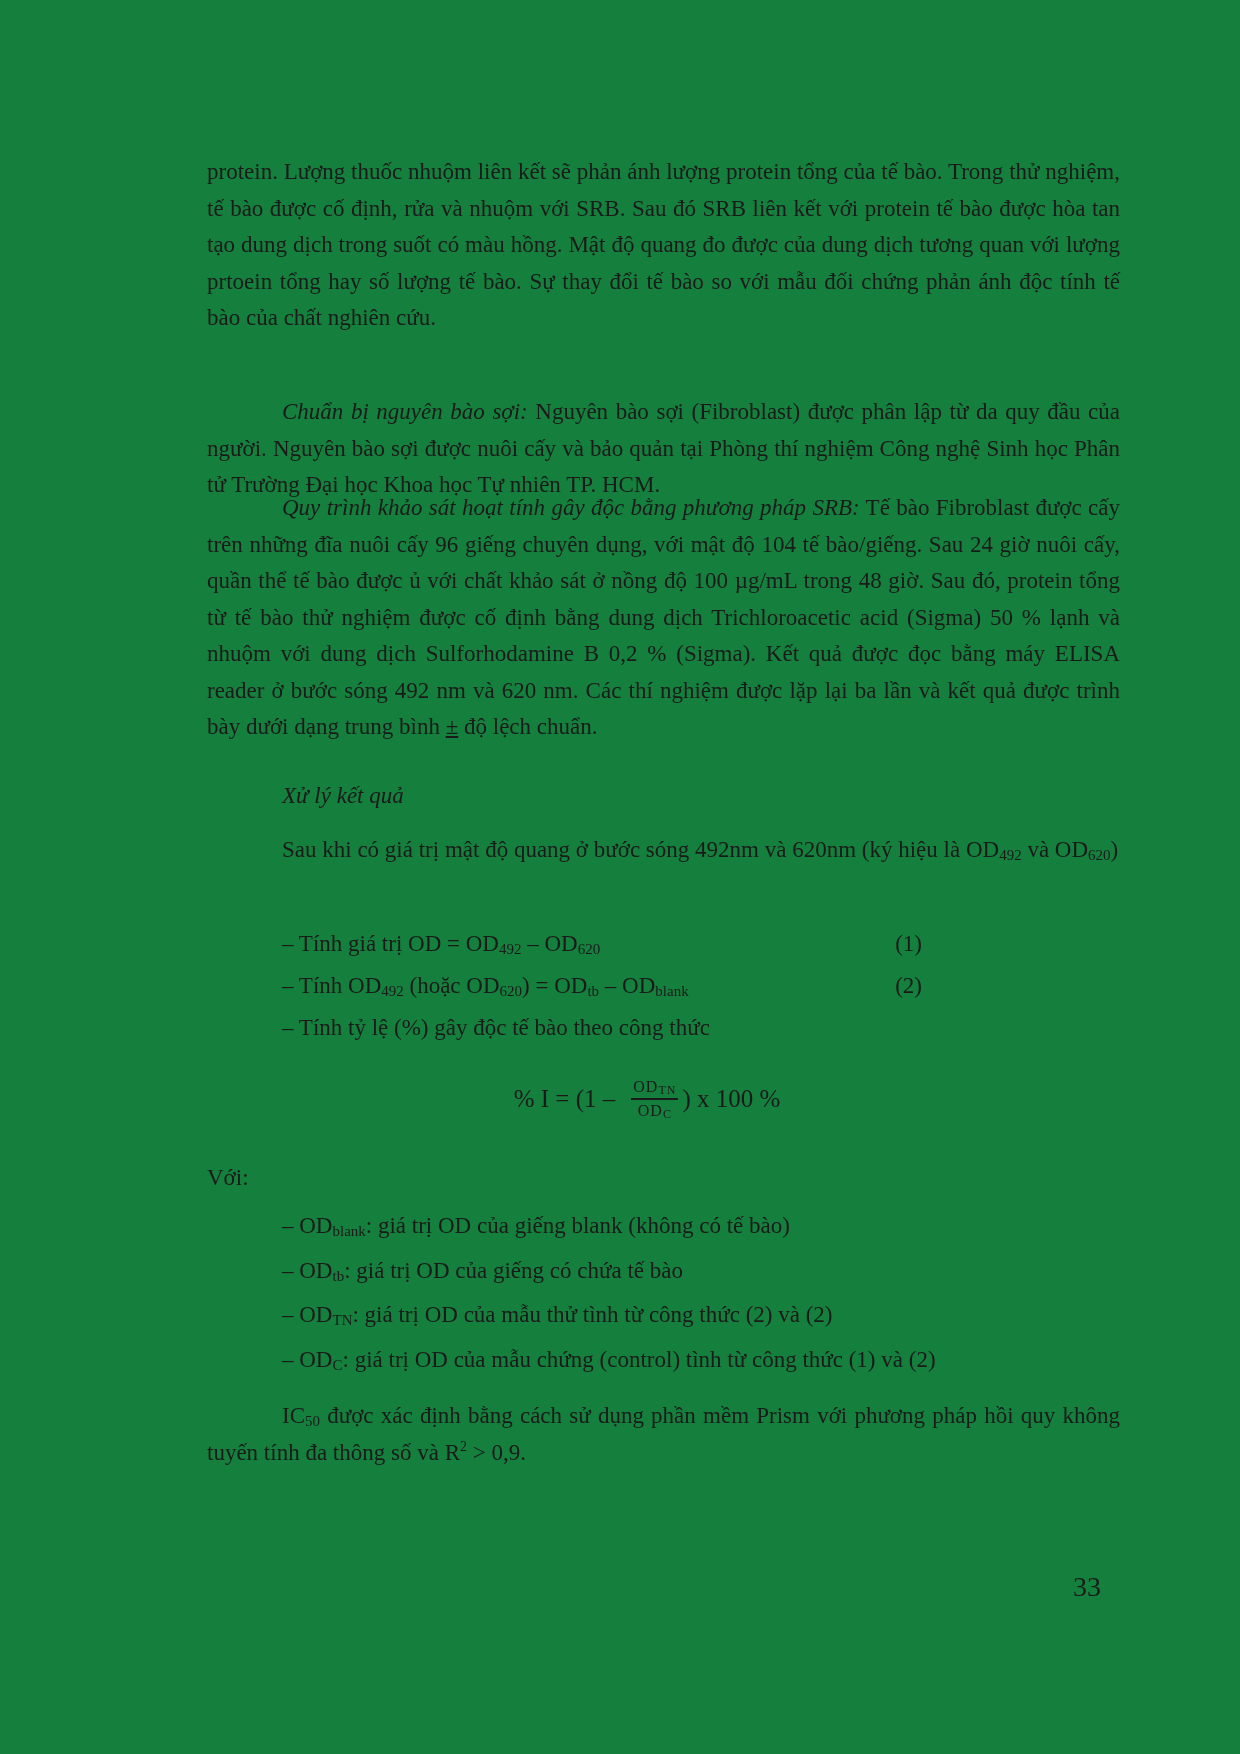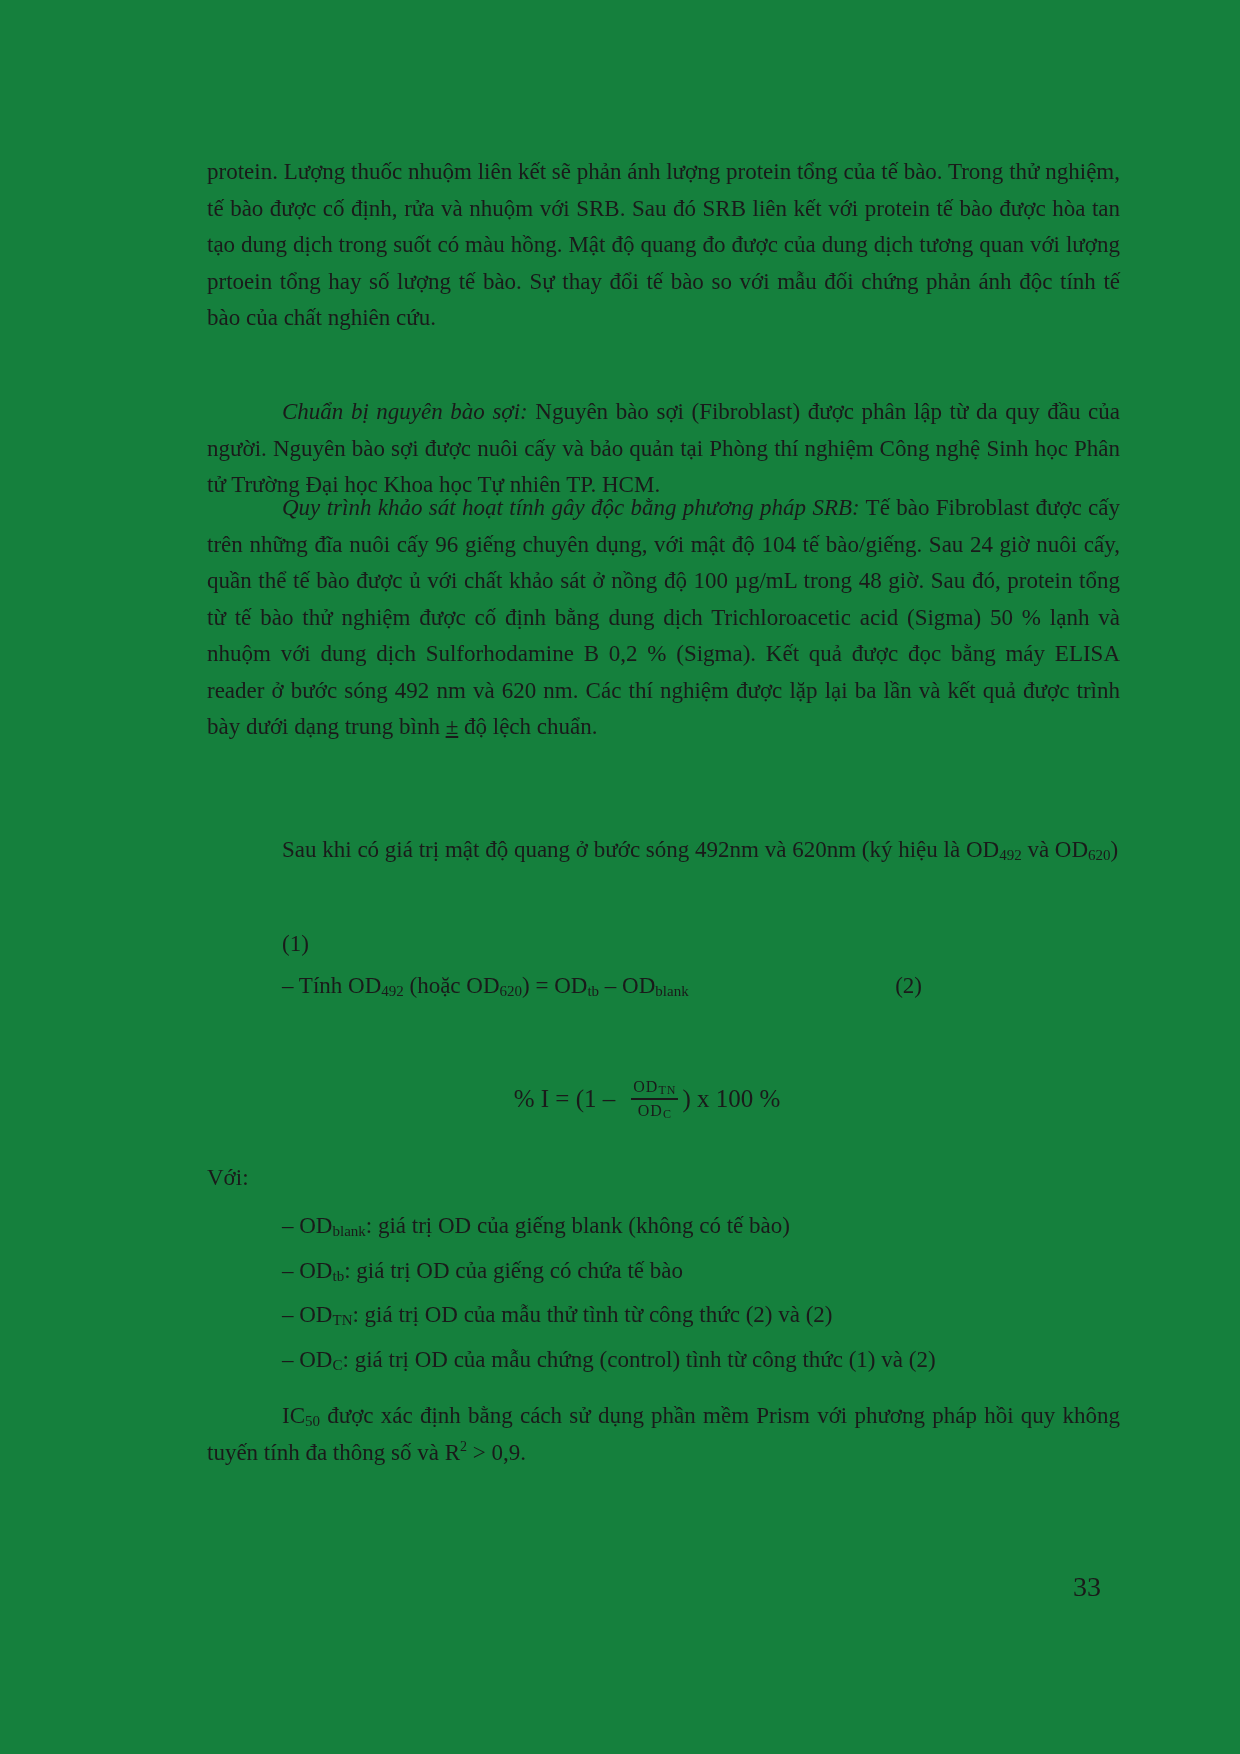--- a/index.html
+++ b/index.html
@@ -49,30 +49,35 @@
 <body>
 
 <div class="page">
 
   <p class="body-text para p1">protein. Lượng thuốc nhuộm liên kết sẽ phản ánh lượng protein tổng của tế bào. Trong thử nghiệm, tế bào được cố định, rửa và nhuộm với SRB. Sau đó SRB liên kết với protein tế bào được hòa tan tạo dung dịch trong suốt có màu hồng. Mật độ quang đo được của dung dịch tương quan với lượng prtoein tổng hay số lượng tế bào. Sự thay đổi tế bào so với mẫu đối chứng phản ánh độc tính tế bào của chất nghiên cứu.</p>
 
   <p class="body-text para indent p2"><span class="it">Chuẩn bị nguyên bào sợi:</span><span> Nguyên bào sợi (Fibroblast) được phân lập từ da quy đầu của người. Nguyên bào sợi được nuôi cấy và bảo quản tại Phòng thí nghiệm Công nghệ Sinh học Phân tử Trường Đại học Khoa học Tự nhiên TP. HCM.</span></p>
 
   <p class="body-text para indent p3"><span class="it">Quy trình khảo sát hoạt tính gây độc bằng phương pháp SRB:</span><span> Tế bào Fibroblast được cấy trên những đĩa nuôi cấy 96 giếng chuyên dụng, với mật độ 104 tế bào/giếng. Sau 24 giờ nuôi cấy, quần thể tế bào được ủ với chất khảo sát ở nồng độ 100 µg/mL trong 48 giờ. Sau đó, protein tổng từ tế bào thử nghiệm được cố định bằng dung dịch Trichloroacetic acid (Sigma) 50 % lạnh và nhuộm với dung dịch Sulforhodamine B 0,2 % (Sigma). Kết quả được đọc bằng máy ELISA reader ở bước sóng 492 nm và 620 nm. Các thí nghiệm được lặp lại ba lần và kết quả được trình bày dưới dạng trung bình </span><span style="text-decoration: underline;">±</span><span> độ lệch chuẩn.</span></p>
 
+  <p class="body-text para indent p4 it">Xử lý kết quả</p>
 
   <p class="body-text para indent p5"><span>Sau khi có giá trị mật độ quang ở bước sóng 492nm và 620nm (ký hiệu là </span><span>OD</span><sub>492</sub><span> và </span><span>OD</span><sub>620</sub><span>)</span></p>
 
   <div class="list1 l1">
     <div class="row">
+      <span><span>– Tính giá trị OD = OD</span><sub>492</sub><span> – OD</span><sub>620</sub></span>
       <span>(1)</span>
     </div>
     <div class="row">
       <span><span>– Tính OD</span><sub>492</sub><span> (hoặc OD</span><sub>620</sub><span>) = OD</span><sub>tb</sub><span> – OD</span><sub>blank</sub></span>
       <span>(2)</span>
+    </div>
+    <div class="row">
+      <span>– Tính tỷ lệ (%) gây độc tế bào theo công thức</span>
     </div>
   </div>
 
   <div class="formula">
     <span>% I = (1 –</span>
     <span class="frac">
       <span class="num"><span>OD</span><sub>TN</sub></span>
       <span class="den"><span>OD</span><sub>C</sub></span>
     </span>
     <span>) x 100 %</span>

